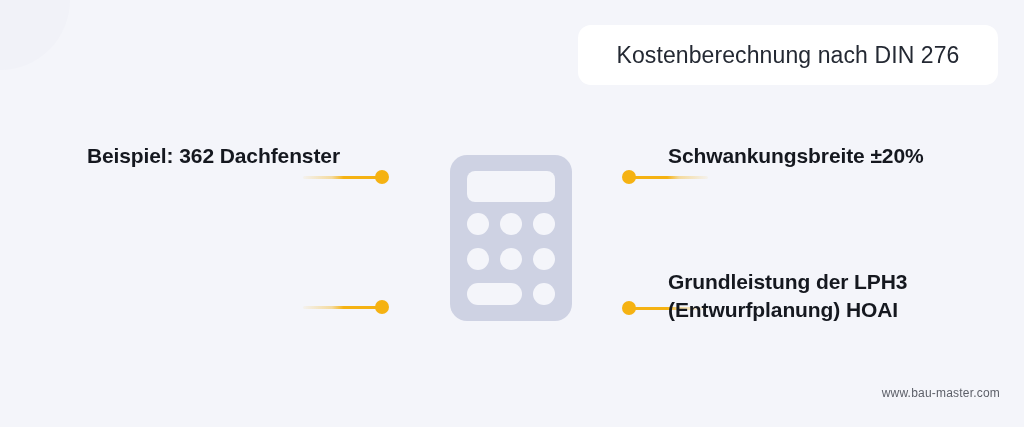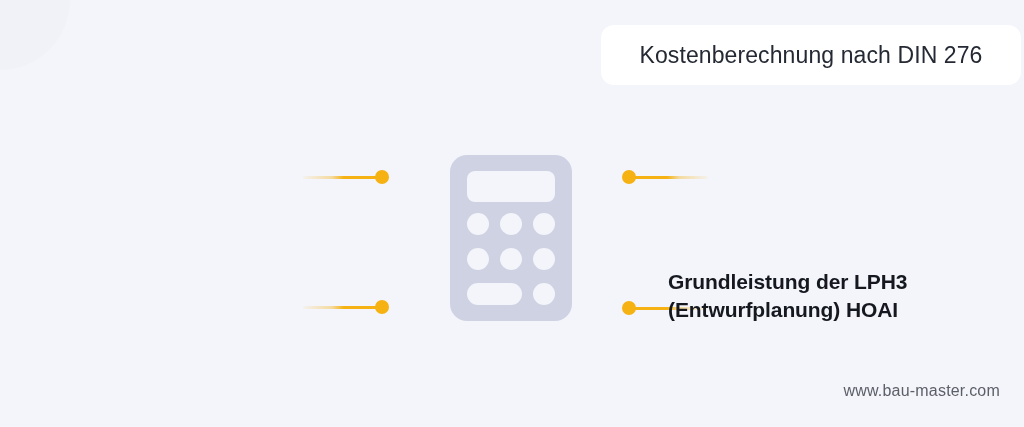--- a/index.html
+++ b/index.html
@@ -30,21 +30,21 @@
     width: 110px;
     height: 110px;
     border-radius: 0 0 70px 0;
     background: #f1f2f8;
     pointer-events: none;
   }
 
   
   .title-card {
     position: absolute;
-    left: 601px;
+    left: 578px;
     top: 25px;
     width: 420px;
     height: 60px;
     background: #ffffff;
     border-radius: 13px;
     display: flex;
     align-items: center;
     justify-content: center;
     box-sizing: border-box;
     padding: 0 16px;
@@ -150,36 +150,37 @@
   .key.wide {
     width: 55px;
     border-radius: 11px;
   }
 
   
   .watermark {
     position: absolute;
     right: 24px;
     bottom: 27px;
-    font-size: 16px;
+    font-size: 12px;
     color: #5c5f68;
     letter-spacing: 0.2px;
   }
 </style>
 </head>
 <body>
 
 <div id="infographic">
 
   <div class="corner-artifact"></div>
 
   <div class="title-card">
     <span class="title-card-text">Kostenberechnung nach DIN 276</span>
   </div>
 
+  <div class="callout left" style="left:20px; top:142px; width:320px;">Beispiel: 362 Dachfenster</div>
   <div class="connector to-right" style="left:303px; top:170px; width:85px;">
     <div class="line"></div>
     <div class="dot"></div>
   </div>
 
   <div class="connector to-right" style="left:303px; top:300px; width:85px;">
     <div class="line"></div>
     <div class="dot"></div>
   </div>
 
@@ -194,20 +195,21 @@
       <div class="key r1 c2"></div>
       <div class="key r2 c0 wide"></div>
       <div class="key r2 c2"></div>
     </div>
   </div>
 
   <div class="connector to-left" style="left:623px; top:170px; width:85px;">
     <div class="line"></div>
     <div class="dot"></div>
   </div>
+  <div class="callout right" style="left:668px; top:142px; width:340px;">Schwankungsbreite ±20%</div>
 
   <div class="connector to-left" style="left:623px; top:301px; width:85px;">
     <div class="line"></div>
     <div class="dot"></div>
   </div>
   <div class="callout right" style="left:668px; top:268px; width:340px;">Grundleistung der LPH3
 (Entwurfplanung) HOAI</div>
 
   <div class="watermark">www.bau-master.com</div>
 

